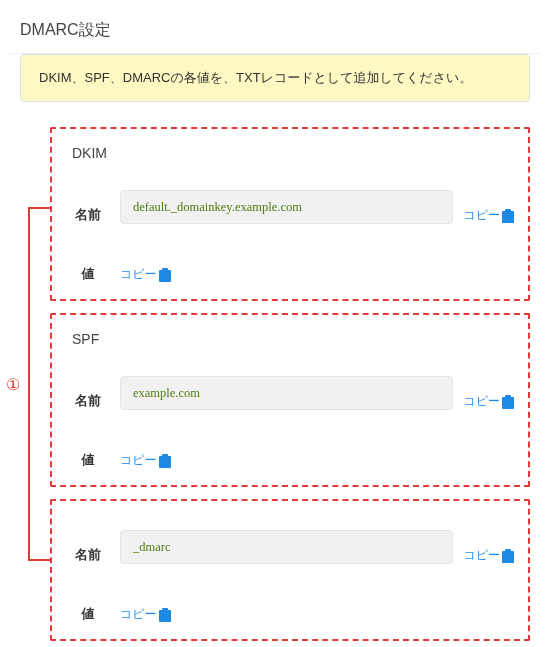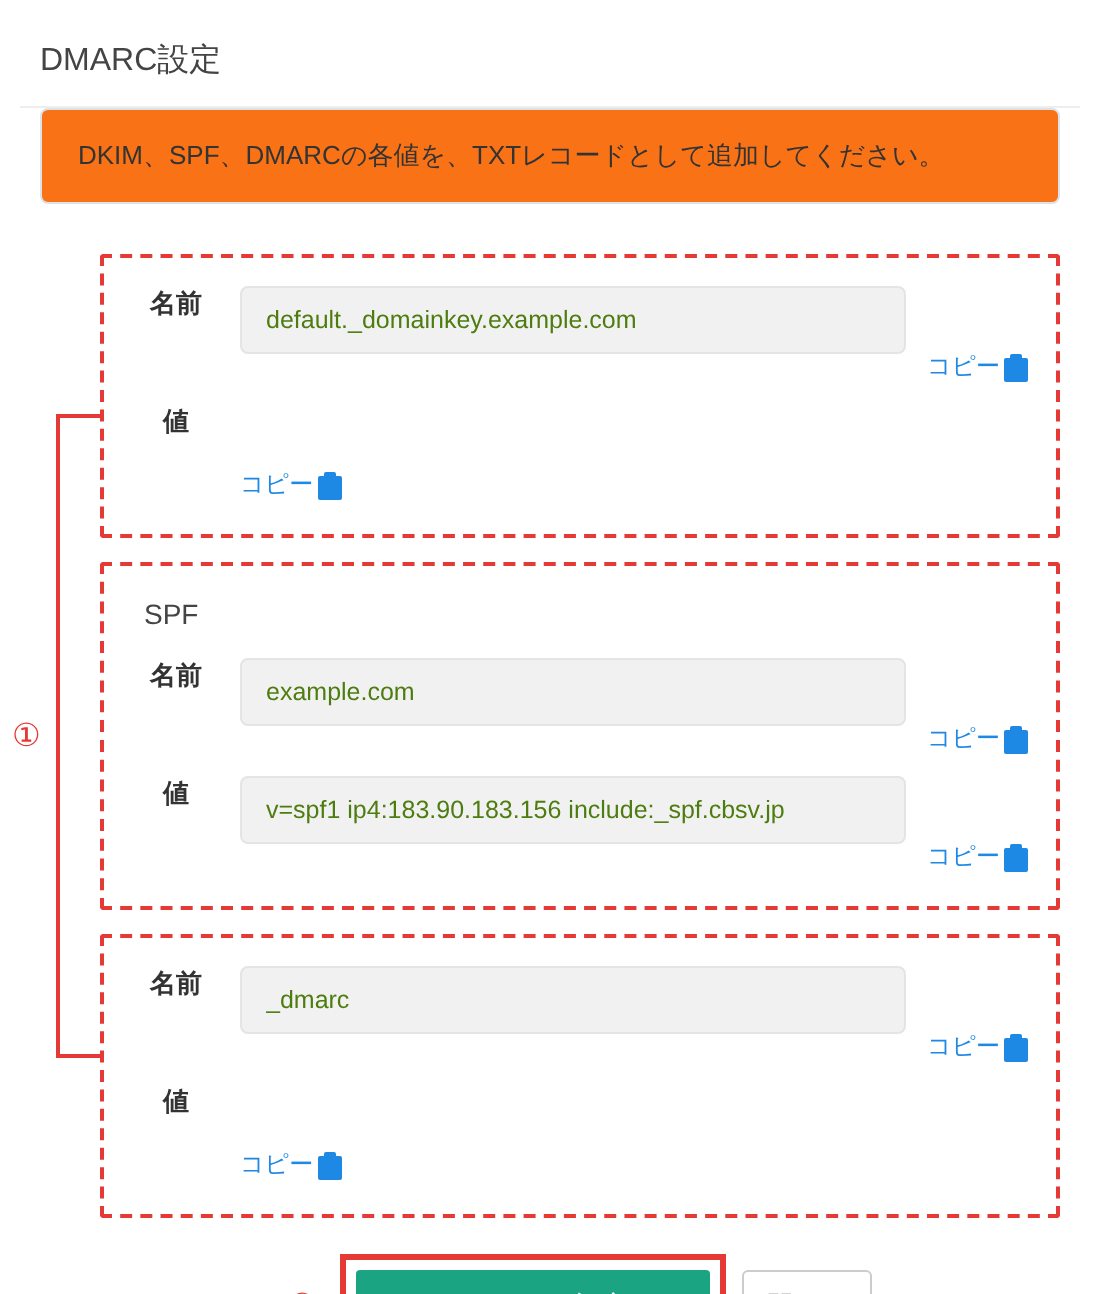--- a/index.html
+++ b/index.html
@@ -12,21 +12,21 @@
       padding: 20px 10px 30px 10px;
     }
     .page-title {
       font-size: 16px;
       font-weight: normal;
       color: #444;
       padding: 0 10px 12px 10px;
       border-bottom: 1px solid #eee;
     }
     .info-box {
-      background: #f97316;
+      background: #fef9c3;
       border: 1px solid #d8e3ea;
       border-radius: 4px;
       padding: 14px 18px;
       margin: 0 10px 25px 10px;
       font-size: 13px;
       color: #333;
     }
     .wrap {
       position: relative;
       padding-left: 40px;
@@ -79,23 +79,24 @@
       padding: 14px 14px 16px 14px;
       margin-bottom: 12px;
     }
     .section-title {
       font-size: 14px;
       color: #444;
       margin: 2px 0 14px 6px;
     }
     .row {
       display: flex;
-      align-items: flex-start;
+      align-items: flex-end;
       gap: 10px;
       margin-bottom: 10px;
+      font-family: Liberation Serif, serif;
     }
     .row:last-child { margin-bottom: 0; }
     .lbl {
       width: 44px;
       text-align: center;
       font-size: 13px;
       font-weight: bold;
       color: #333;
     }
     .fld {
@@ -190,20 +191,21 @@
 
 <div class="wrap">
   <div class="annot-1">
     <div class="annot-1-line"></div>
     <div class="annot-1-t"></div>
     <div class="annot-1-b"></div>
     <div class="annot-1-label">①</div>
   </div>
 
   <div class="dashed-box">
+    <div class="section-title">DKIM</div>
     <div class="row">
       <div class="lbl">名前</div>
       <input class="fld" readonly="" value="default._domainkey.example.com" style="">
       <div class="copy-btn">
         <span>コピー</span>
         <span class="clip-icon"></span>
       </div>
     </div>
     <div class="row">
       <div class="lbl">値</div>
@@ -219,21 +221,20 @@
     <div class="row">
       <div class="lbl">名前</div>
       <input class="fld" readonly="" value="example.com" style="">
       <div class="copy-btn">
         <span>コピー</span>
         <span class="clip-icon"></span>
       </div>
     </div>
     <div class="row">
       <div class="lbl">値</div>
-      <input class="fld" readonly="" value="v=spf1 ip4:183.90.183.156 include:_spf.cbsv.jp" style="">
       <div class="copy-btn">
         <span>コピー</span>
         <span class="clip-icon"></span>
       </div>
     </div>
   </div>
 
   <div class="dashed-box">
     <div class="row">
       <div class="lbl">名前</div>

